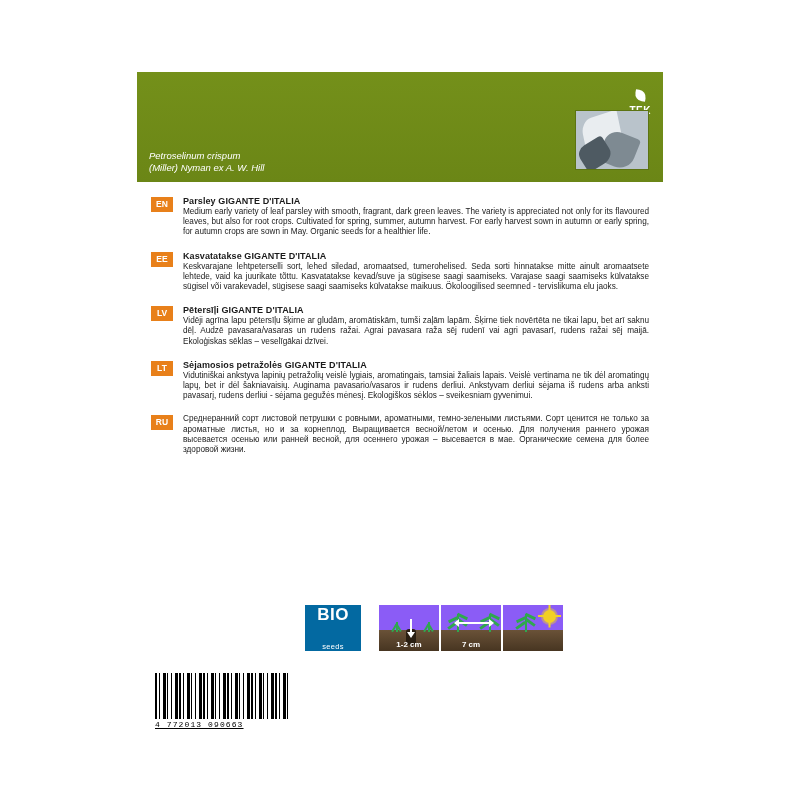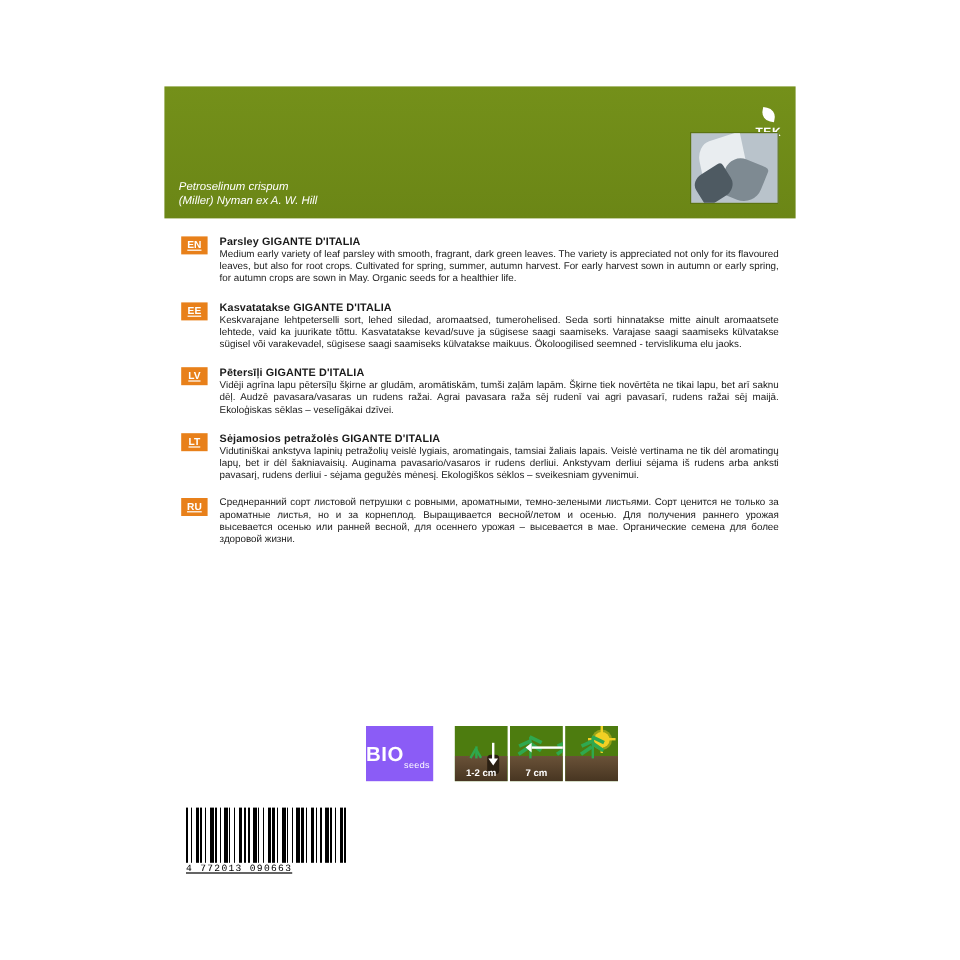--- a/index.html
+++ b/index.html
@@ -113,21 +113,20 @@
     width: 22px;
     height: 15px;
     background: #e8801a;
     color: #ffffff;
     font-size: 8.5px;
     font-weight: bold;
     line-height: 15px;
     text-align: center;
     margin-right: 10px;
     margin-top: 1px;
-    text-decoration: underline;
   }
   .lang-text {
     flex: 1 1 auto;
   }
   .lang-title {
     font-size: 9px;
     font-weight: bold;
     color: #1a1a1a;
     margin-bottom: 1px;
     letter-spacing: 0.1px;
@@ -143,25 +142,26 @@
     position: absolute;
     left: 168px;
     top: 533px;
     display: flex;
     align-items: center;
     gap: 18px;
   }
   .bio-logo {
     width: 56px;
     height: 46px;
-    background: #8b5cf6;
+    background: #0369a1;
     color: #ffffff;
     display: flex;
-    flex-direction: row;
+    flex-direction: column;
     align-items: center;
+    justify-content: center;
     line-height: 1;
   }
   .bio-logo .bio-main {
     font-size: 17px;
     font-weight: bold;
     letter-spacing: 0.5px;
   }
   .bio-logo .bio-sub {
     font-size: 7.5px;
     margin-top: 20px;
@@ -169,21 +169,22 @@
   }
   .pictos {
     display: flex;
     gap: 2px;
   }
   .picto {
     position: relative;
     width: 44px;
     height: 46px;
     overflow: hidden;
-    background: #4d7c0f;
+    background: #8b5cf6;
+    padding-left: 16px;
   }
   .picto .soil {
     position: absolute;
     left: 0;
     right: 0;
     bottom: 0;
     height: 21px;
     background: #5a4630;
     background: linear-gradient(180deg, #6a5238 0%, #473521 100%);
   }

